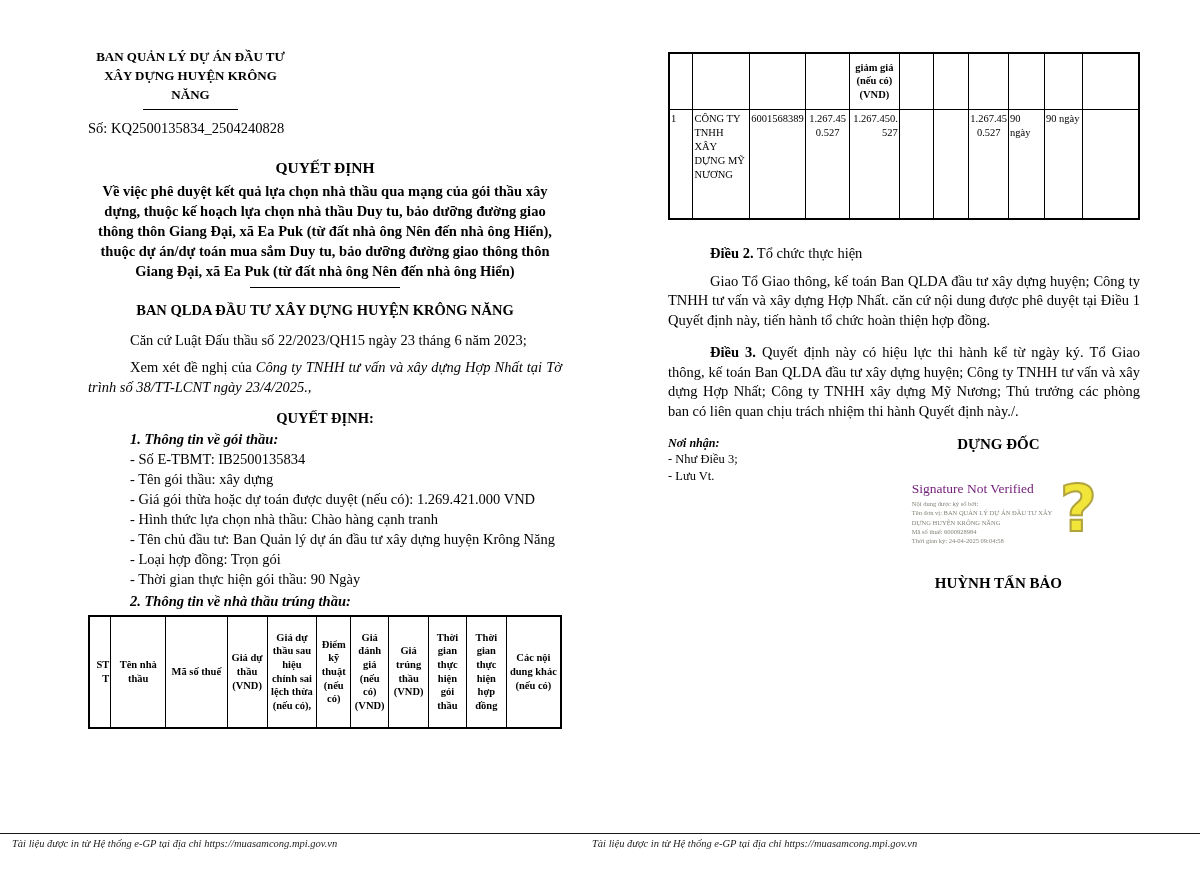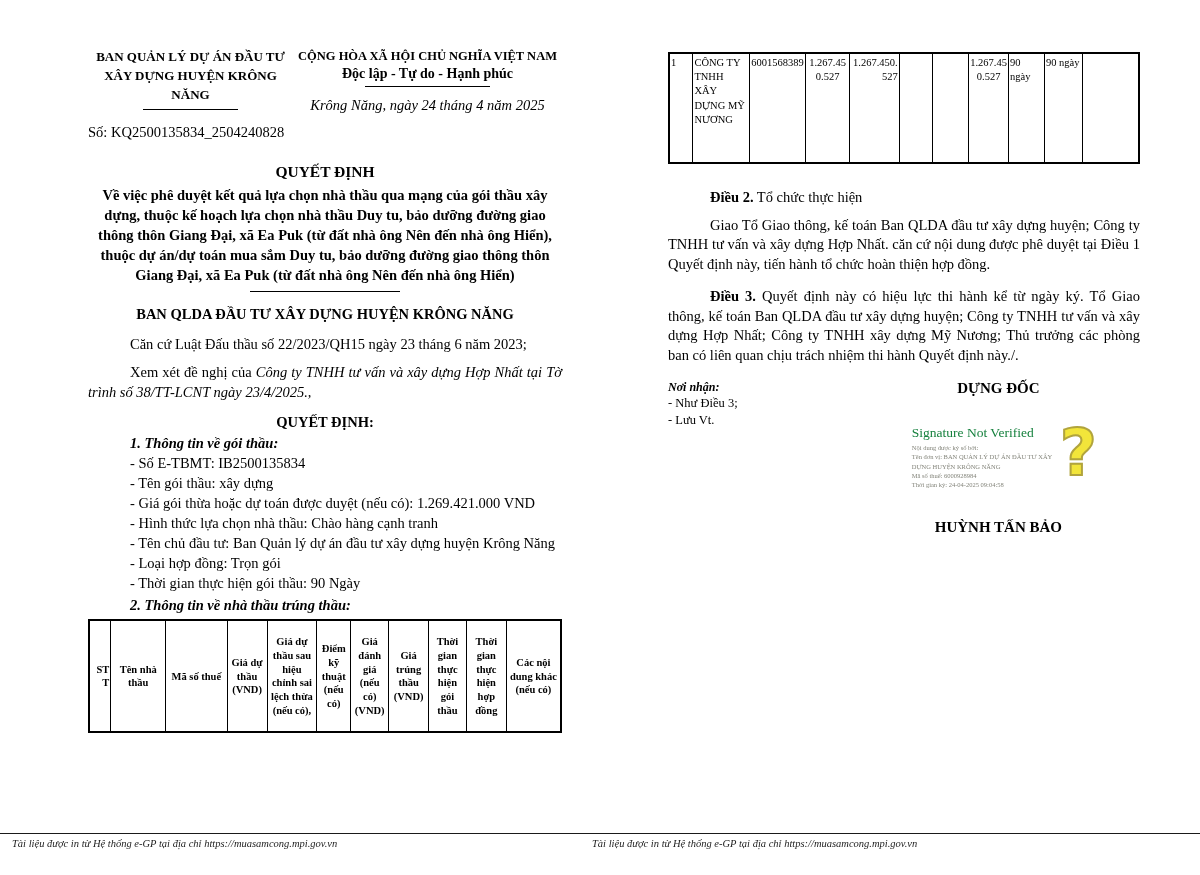--- a/index.html
+++ b/index.html
@@ -44,47 +44,41 @@
   .num-c{word-break:break-all;text-align:center;}
 
   
   .sign-row{display:flex;margin-top:14px;}
   .noinhan{width:190px;}
   .noinhan-label{font-weight:bold;font-style:italic;font-size:12px;}
   .noinhan-item{font-size:12.5px;line-height:1.4;}
   .sign-col{margin-left:auto;width:285px;text-align:center;}
   .sign-title{font-weight:bold;font-size:15px;}
   .stamp{position:relative;text-align:left;margin:28px 0 0 55px;height:88px;}
-  .stamp-status{font-size:13.5px;color:#15803d;}
+  .stamp-status{font-size:13.5px;color:#701a75;}
   .stamp-small{font-size:6.5px;color:#83847a;line-height:1.45;margin-top:2px;}
   .qmark{position:absolute;left:148px;top:-4px;font-family:"DejaVu Sans",sans-serif;font-weight:bold;font-size:64px;line-height:1;color:#f2e53a;-webkit-text-stroke:2px #b1a43c;text-shadow:0 0 1px #8a7f2a;}
   .signer-name{font-weight:bold;font-size:15px;margin-top:6px;}
 
   
   .footer-rule{position:absolute;left:0;top:833px;width:1200px;border-top:1.5px solid #1a1a1a;}
   .footer-text{position:absolute;top:838px;font-style:italic;font-size:10.5px;color:#222;}
   #footer-left{left:12px;}
   #footer-right{left:592px;}
 </style>
 </head>
 <body>
 
 <div class="page" id="page-left">
   <div class="content-l">
 
     <div class="hdr">
       <div class="hdr-org">
         <div>BAN QUẢN LÝ DỰ ÁN ĐẦU TƯ XÂY DỰNG HUYỆN KRÔNG NĂNG</div>
         <div class="rule rule-org"></div>
-      </div>
-      <div class="hdr-nat">
-        <div class="nat-country">CỘNG HÒA XÃ HỘI CHỦ NGHĨA VIỆT NAM</div>
-        <div class="nat-motto">Độc lập - Tự do - Hạnh phúc</div>
-        <div class="rule rule-motto"></div>
-        <div class="place-date">Krông Năng, ngày 24 tháng 4 năm 2025</div>
       </div>
     </div>
 
     <div class="so-line">Số: KQ2500135834_2504240828</div>
 
     <div class="doc-title">QUYẾT ĐỊNH</div>
     <div class="doc-subtitle">Về việc phê duyệt kết quả lựa chọn nhà thầu qua mạng của gói thầu xây dựng, thuộc kế hoạch lựa chọn nhà thầu Duy tu, bảo dưỡng đường giao thông thôn Giang Đại, xã Ea Puk (từ đất nhà ông Nên đến nhà ông Hiển), thuộc dự án/dự toán mua sắm Duy tu, bảo dưỡng đường giao thông thôn Giang Đại, xã Ea Puk (từ đất nhà ông Nên đến nhà ông Hiển)</div>
     <div class="rule rule-subtitle"></div>
 
     <div class="authority">BAN QLDA ĐẦU TƯ XÂY DỰNG HUYỆN KRÔNG NĂNG</div>
@@ -150,20 +144,33 @@
           <col style="width:44px">
           <col style="width:50px">
           <col style="width:34px">
           <col style="width:36px">
           <col style="width:40px">
           <col style="width:36px">
           <col style="width:38px">
           <col style="width:57px">
       </colgroup>
       <tbody>
+          <tr style="height:56px">
+        <td class="th-cell"></td>
+        <td class="th-cell"></td>
+        <td class="th-cell"></td>
+        <td class="th-cell"></td>
+        <td class="th-cell">giảm giá (nếu có) (VND)</td>
+        <td class="th-cell"></td>
+        <td class="th-cell"></td>
+        <td class="th-cell"></td>
+        <td class="th-cell"></td>
+        <td class="th-cell"></td>
+        <td class="th-cell"></td>
+      </tr>
       <tr style="height:110px">
         <td class="data-cell">1</td>
         <td class="data-cell">CÔNG TY TNHH XÂY DỰNG MỸ NƯƠNG</td>
         <td class="data-cell">6001568389</td>
         <td class="data-cell num-c">1.267.450.527</td>
         <td class="data-cell num">1.267.450.527</td>
         <td class="data-cell"></td>
         <td class="data-cell"></td>
         <td class="data-cell num-c">1.267.450.527</td>
         <td class="data-cell">90 ngày</td>

